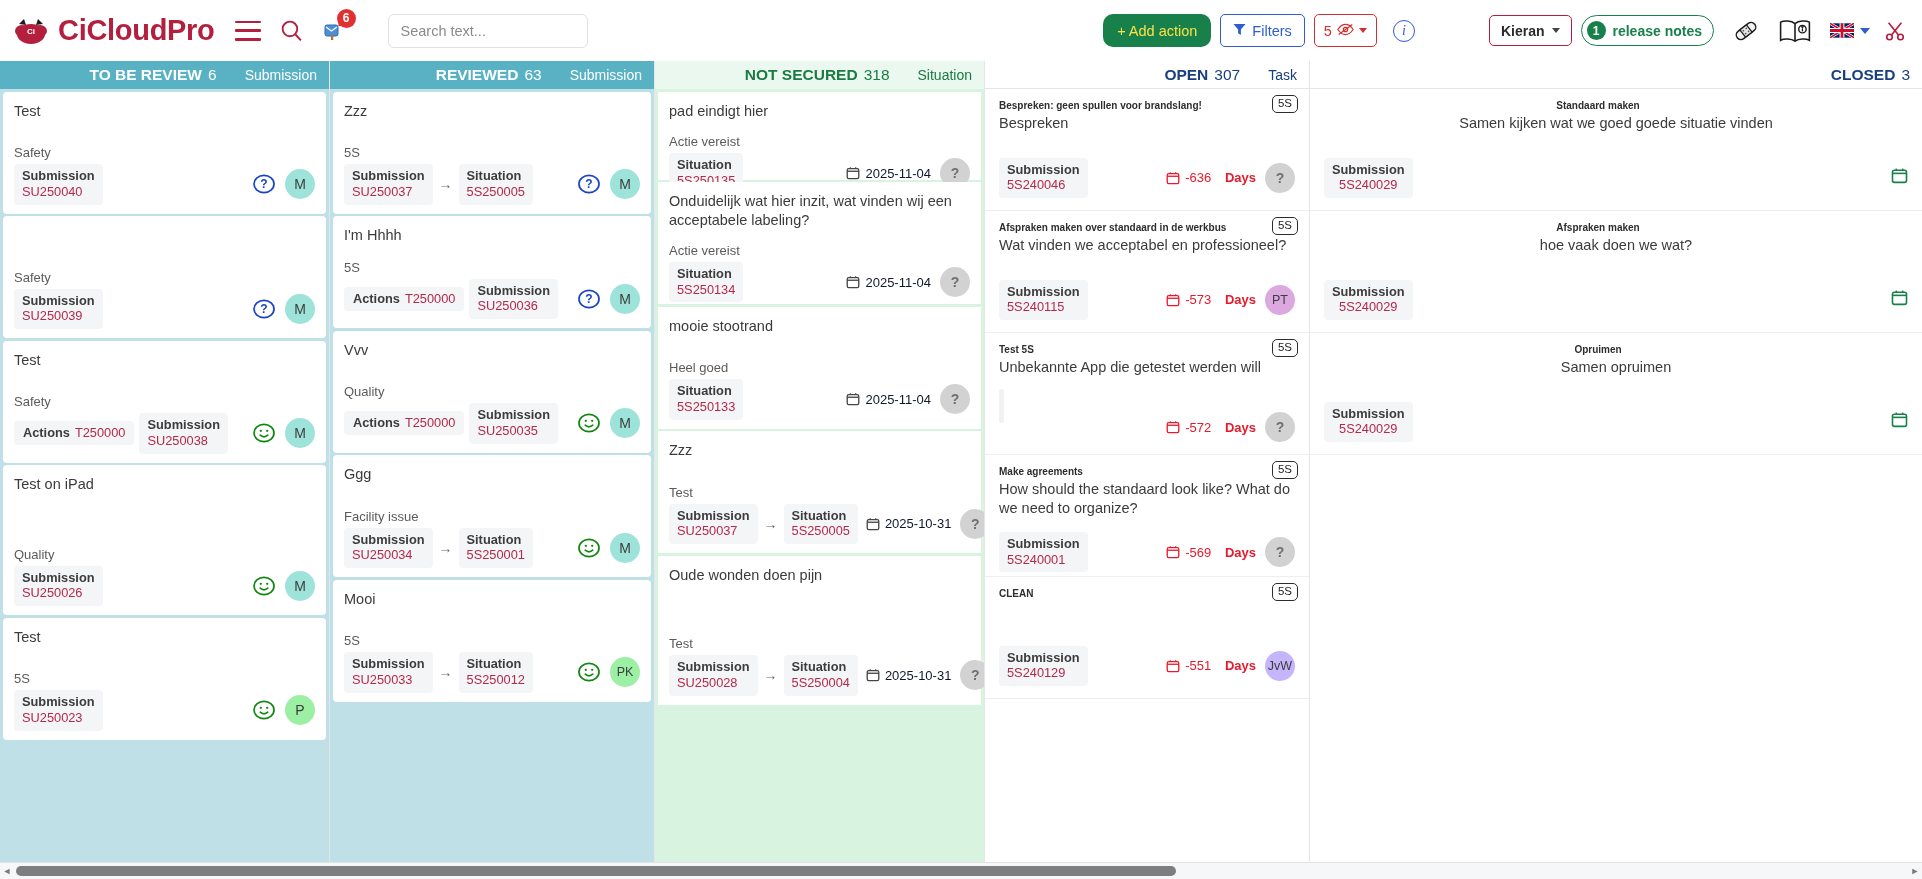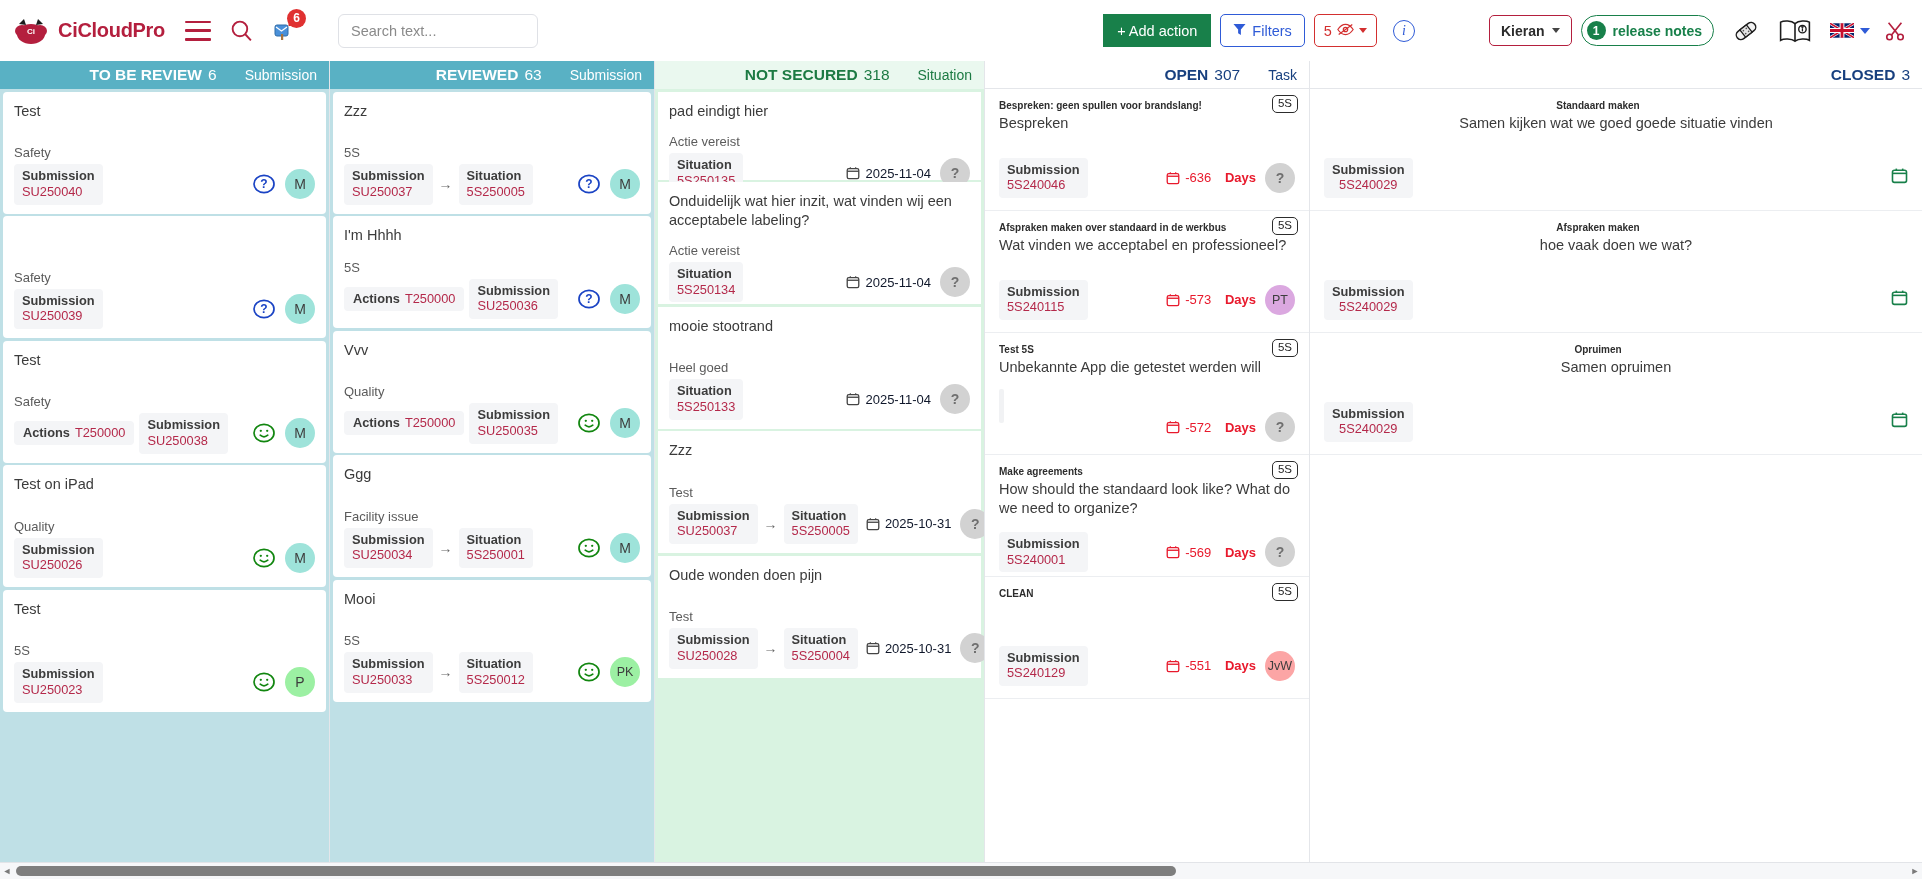--- a/index.html
+++ b/index.html
@@ -22,21 +22,21 @@
     gap: 0;
     position: relative;
     z-index: 20;
   }
   .brand { display: flex; align-items: center; gap: 10px; }
   .logo-mark {
     width: 34px; height: 30px; position: relative;
   }
   .logo-mark svg { display:block; }
   .brand-name {
-    font-size: 20px; font-weight: 700; color: #b41f3e;
+    font-size: 29px; font-weight: 700; color: #b41f3e;
     letter-spacing: -0.3px;
   }
   .hamburger {
     width: 26px; height: 20px; margin-left: 20px;
     display: flex; flex-direction: column; justify-content: space-between;
     cursor: pointer;
   }
   .hamburger i { display:block; height: 2.5px; background: #b41f3e; border-radius: 1px; }
   .search-ico { margin-left: 18px; cursor:pointer; display:flex; }
   .mail-ico { margin-left: 18px; position: relative; cursor:pointer; font-size: 22px; line-height: 1; }
@@ -52,22 +52,22 @@
     width: 200px; height: 34px;
     border: 1px solid #dfe1e6; border-radius: 6px;
     background: #fff;
     font-size: 14.5px; color: #333; padding: 0 12px;
     font-family: "Liberation Sans", sans-serif;
   }
   #search-field::placeholder { color: #8a8a8a; }
   .spacer { flex: 1 1 auto; }
 
   .btn-add {
-    background: #18804a; color: #ffffff; border: none;
-    height: 33px; padding: 0 14px; border-radius: 0;
+    background: #18804a; color: #fde047; border: none;
+    height: 33px; padding: 0 14px; border-radius: 10px;
     font-size: 14.5px; cursor: pointer;
     font-family: "Liberation Sans", sans-serif;
   }
   .btn-filters {
     background: #fff; color: #2f5bd7; border: 1.5px solid #2f5bd7;
     height: 33px; padding: 0 12px; border-radius: 5px; margin-left: 9px;
     font-size: 14.5px; cursor: pointer; display:flex; align-items:center; gap:6px;
     font-family: "Liberation Sans", sans-serif;
   }
   .btn-hidden {
@@ -412,21 +412,21 @@
     <svg width="24" height="24" viewBox="0 0 24 24" fill="none" stroke="#11860f" stroke-width="1.7">
       <ellipse cx="12" cy="12" rx="10" ry="8.6"></ellipse>
       <circle cx="8.8" cy="9.8" r="1.15" fill="#11860f" stroke="none"></circle>
       <circle cx="15.2" cy="9.8" r="1.15" fill="#11860f" stroke="none"></circle>
       <path d="M8.2 14.2 Q12 17.4 15.8 14.2" stroke-linecap="round"></path>
     </svg></span>
               <span class="avatar" style="background:#9ee3da">M</span>
             </div>
           </div>
         </div>
-        <div class="card" style="height:122px">
+        <div class="card" style="height:150px">
           <div class="card-title">Test on iPad</div>
           <div class="card-mid"></div>
           <div class="card-cat">Quality</div>
           <div class="card-foot">
             <div class="chips">
               <span class="chip">
               <span class="k">Submission</span>
               <span class="v">SU250026</span>
               </span>
             </div>
@@ -711,21 +711,21 @@
                   <line x1="1.4" y1="6" x2="14.6" y2="6"></line>
       <line x1="5" y1="1.5" x2="5" y2="3.4"></line>
                   <line x1="11" y1="1.5" x2="11" y2="3.4"></line>
                 </svg>
                 <span>2025-10-31</span>
               </span>
               <span class="q-avatar">?</span>
             </div>
           </div>
         </div>
-        <div class="card" style="height:122px">
+        <div class="card" style="height:149px">
           <div class="card-title">Oude wonden doen pijn</div>
           <div class="card-mid"></div>
           <div class="card-cat">Test</div>
           <div class="card-foot">
             <div class="chips">
               <span class="chip">
               <span class="k">Submission</span>
               <span class="v">SU250028</span>
               </span>
               <span class="arrow">→</span>
@@ -855,21 +855,21 @@
               <span class="v">5S240129</span>
               </span>
             </div>
             <div class="foot-right">
               <span class="date-badge overdue"><svg width="14" height="14" viewBox="0 0 16 16" fill="none" stroke="#e8192c" stroke-width="1.5">
       <rect x="1.4" y="3" width="13.2" height="11.5" rx="1.8"></rect>
                   <line x1="1.4" y1="6" x2="14.6" y2="6"></line>
       <line x1="5" y1="1.5" x2="5" y2="3.4"></line>
                   <line x1="11" y1="1.5" x2="11" y2="3.4"></line>
                 </svg><span class="num">-551</span>&nbsp;<span>Days</span></span>
-              <span class="avatar sm" style="background:#fca5a5">JvW</span>
+              <span class="avatar sm" style="background:#c4b5fd">JvW</span>
             </div>
           </div>
         </div>
       </div>
     </div>
     <div class="col col-plain" style="width: 612px; flex: 0 0 612px;">
       <div class="col-head">
       <span class="ttl">CLOSED</span>
       <span class="cnt">3</span>
       </div>

